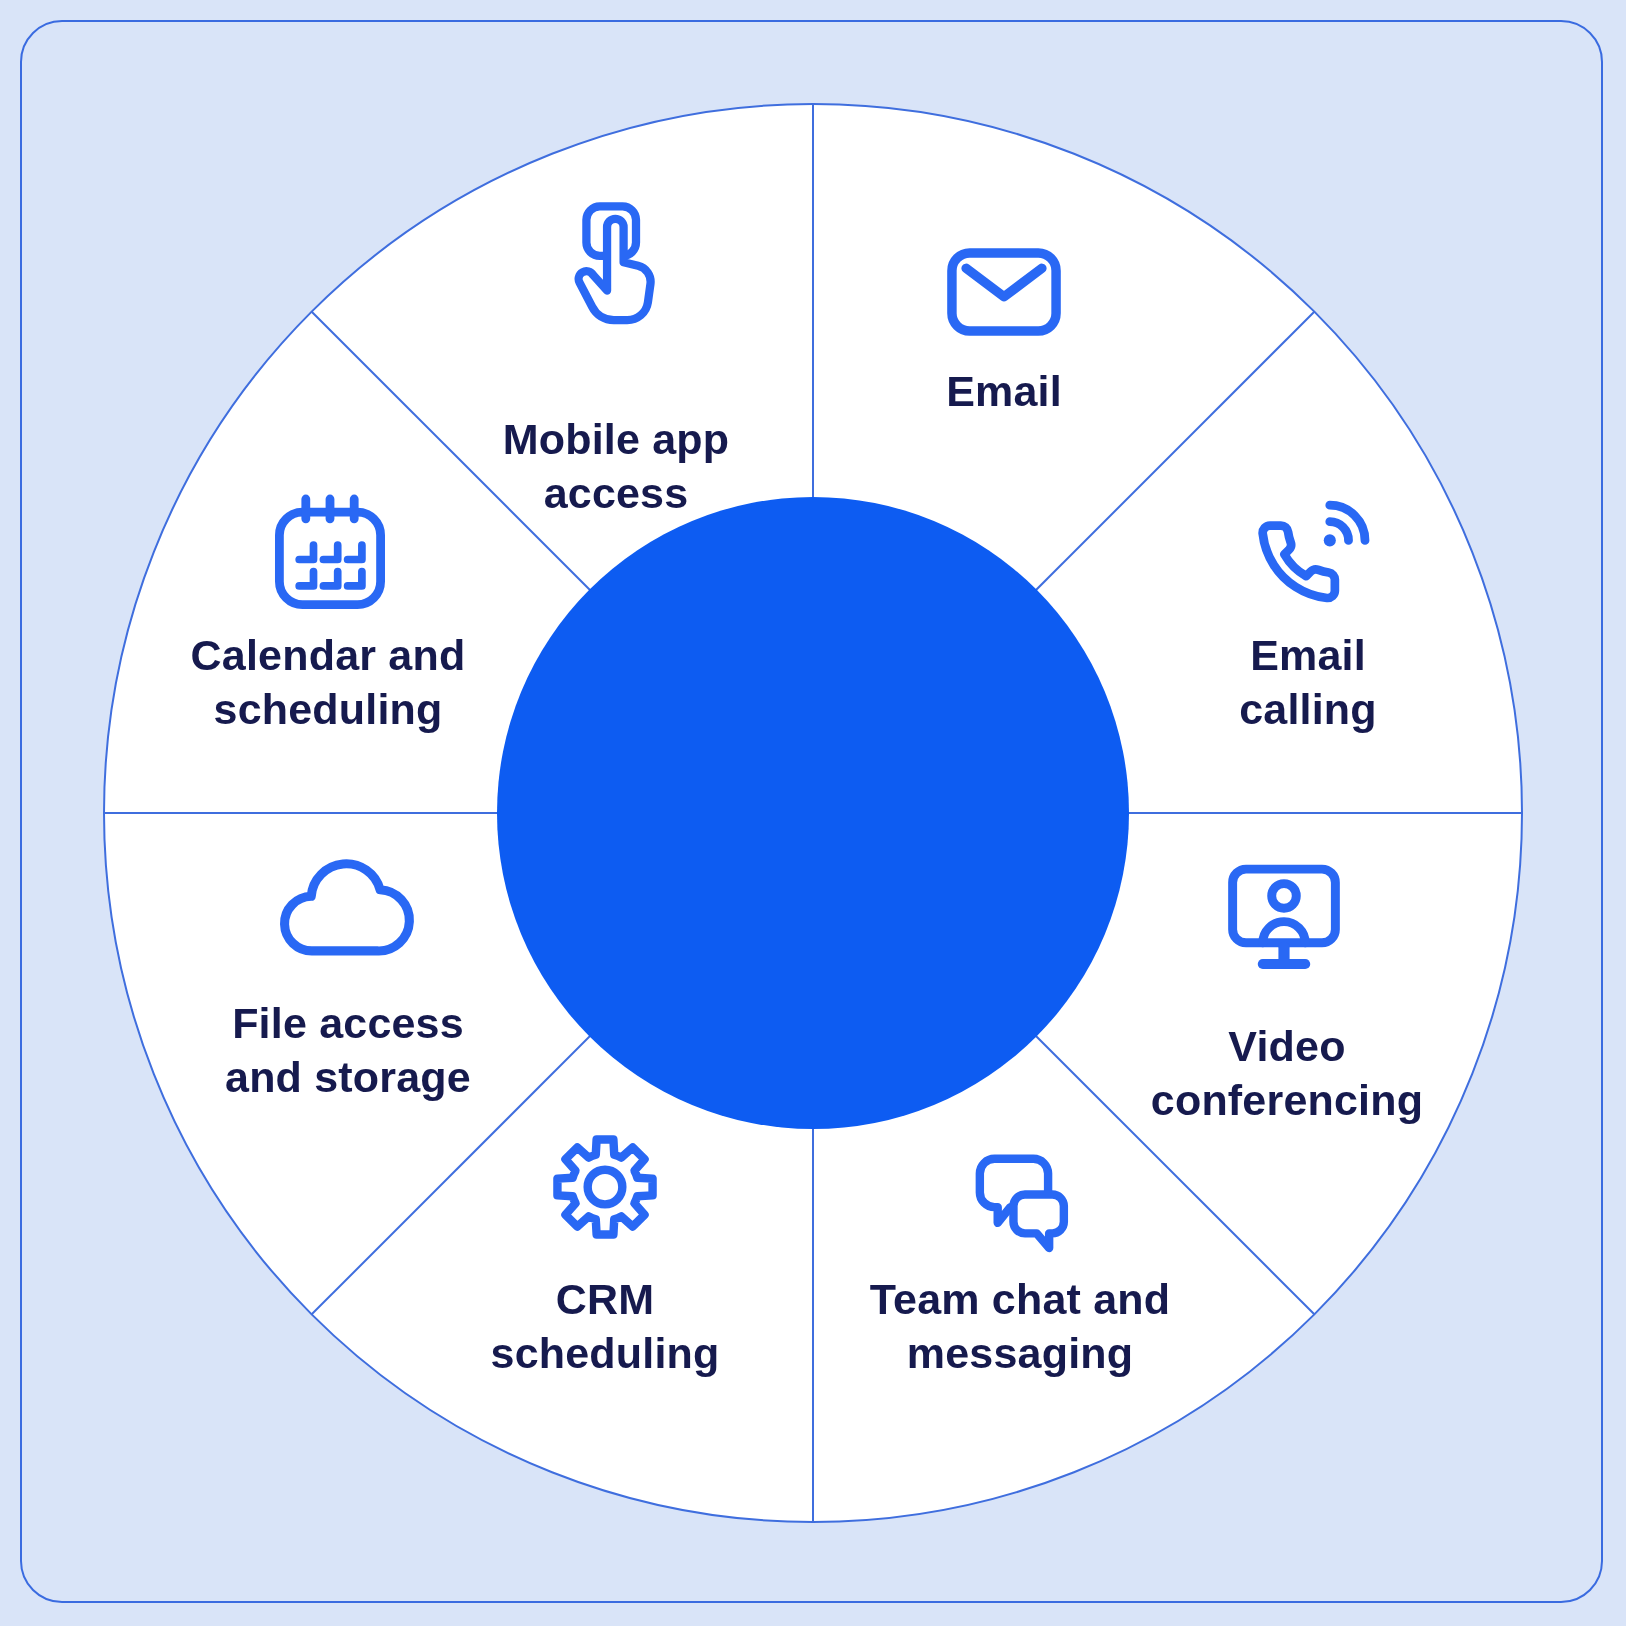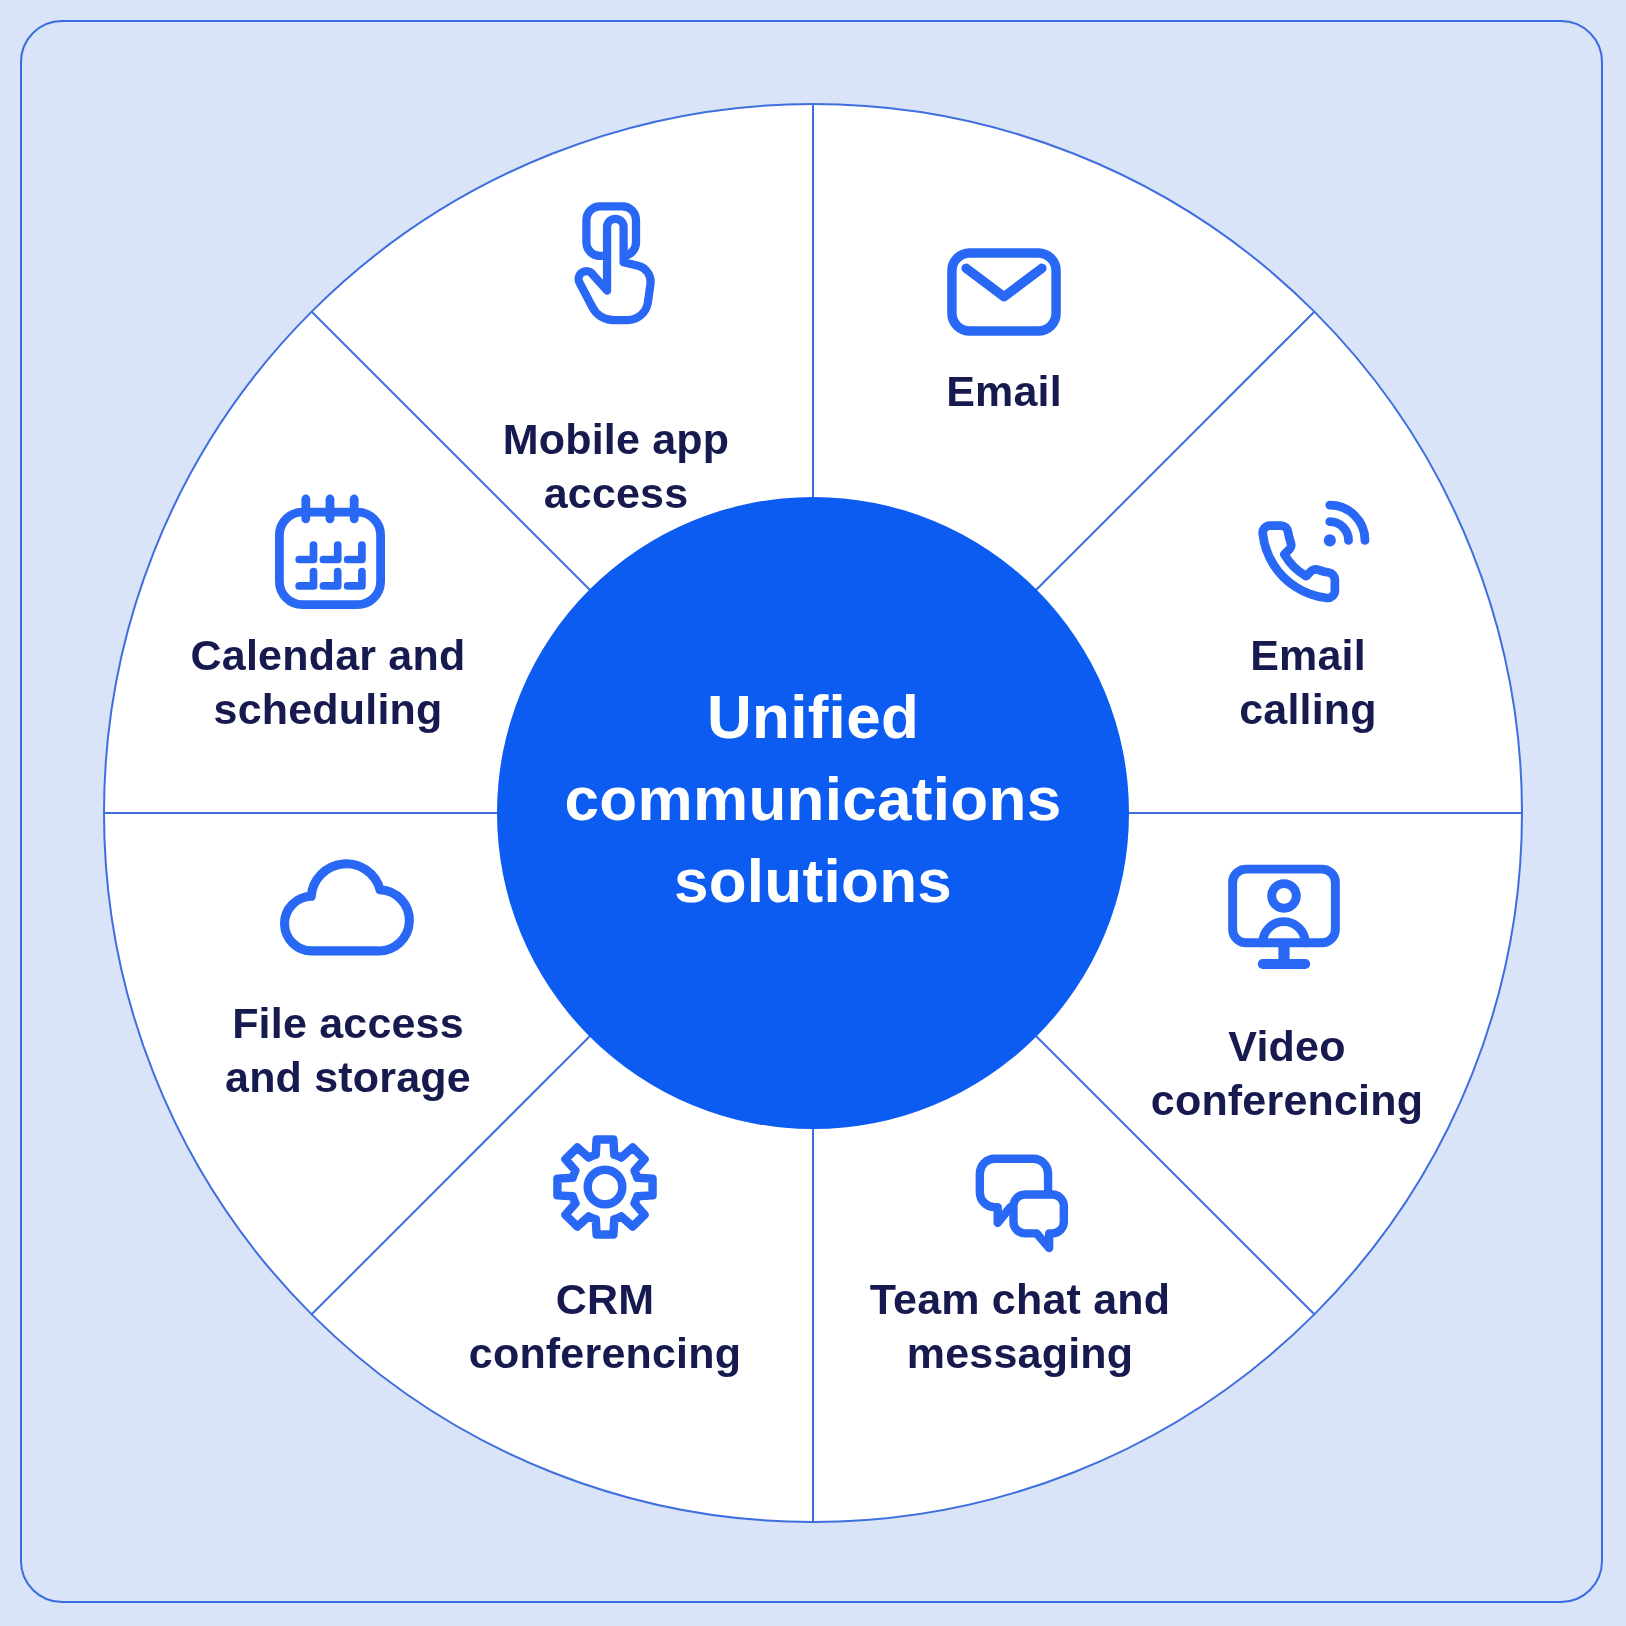--- a/index.html
+++ b/index.html
@@ -55,23 +55,20 @@
     <circle cx="813" cy="813" r="709" fill="#ffffff" stroke="#3f6ede" stroke-width="2"></circle>
     <g stroke="#3f6ede" stroke-width="2">
       <line x1="813" y1="104" x2="813" y2="1522"></line>
       <line x1="104" y1="813" x2="1522" y2="813"></line>
       <line x1="311.7" y1="311.7" x2="1314.3" y2="1314.3"></line>
       <line x1="311.7" y1="1314.3" x2="1314.3" y2="311.7"></line>
     </g>
     <circle cx="813" cy="813" r="316" fill="#0d5cf2"></circle>
   </svg>
 
-  <div class="center-label">Unified
-communications
-solutions</div>
 
   <div>
     <svg class="icon icon-email" viewBox="0 0 120 120" fill="none" stroke="#2968f4" stroke-width="8" stroke-linecap="round" stroke-linejoin="round">
       <rect x="16" y="27" width="88" height="66" rx="15"></rect>
       <path d="M28 40 L60 64 L92 40"></path>
     </svg>
     <div class="seg-label label-email">Email</div>
   </div>
 
   <div>
@@ -105,21 +102,21 @@
     <div class="seg-label label-team">Team chat and
 messaging</div>
   </div>
 
   <div>
     <svg class="icon icon-crm" viewBox="0 0 120 120" fill="none" stroke="#2968f4" stroke-width="8" stroke-linecap="round" stroke-linejoin="round">
       <path d="M90.8 51.2 L105.3 52 L105.3 68 L90.8 68.8 A32 32 0 0 1 88 75.5 L97.7 86.4 L86.4 97.7 L75.5 88 A32 32 0 0 1 68.8 90.8 L68 105.3 L52 105.3 L51.2 90.8 A32 32 0 0 1 44.5 88 L33.6 97.7 L22.3 86.4 L32 75.5 A32 32 0 0 1 29.2 68.8 L14.7 68 L14.7 52 L29.2 51.2 A32 32 0 0 1 32 44.5 L22.3 33.6 L33.6 22.3 L44.5 32 A32 32 0 0 1 51.2 29.2 L52 14.7 L68 14.7 L68.8 29.2 A32 32 0 0 1 75.5 32 L86.4 22.3 L97.7 33.6 L88 44.5 A32 32 0 0 1 90.8 51.2 Z"></path>
       <circle cx="60" cy="60" r="16.5"></circle>
     </svg>
     <div class="seg-label label-crm">CRM
-conferencing</div>
+scheduling</div>
   </div>
 
   <div>
     <svg class="icon icon-file" viewBox="0 0 120 120" fill="none" stroke="#2968f4" stroke-width="7" stroke-linecap="round" stroke-linejoin="round">
       <path d="M35 93 a21 21 0 0 1 -1 -42 a27 27 0 0 1 53 -5 a22 22 0 0 1 -2 47 z"></path>
     </svg>
     <div class="seg-label label-file">File access
 and storage</div>
   </div>
 

